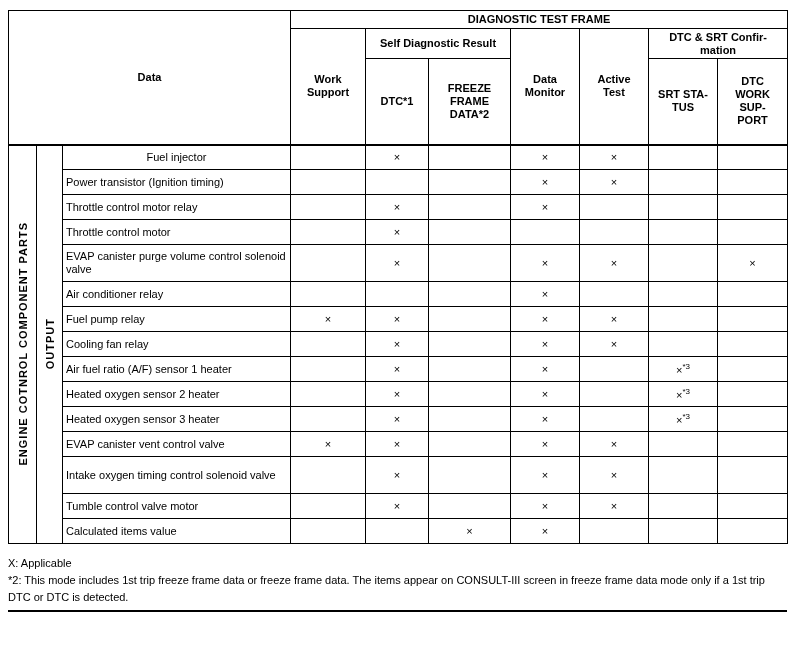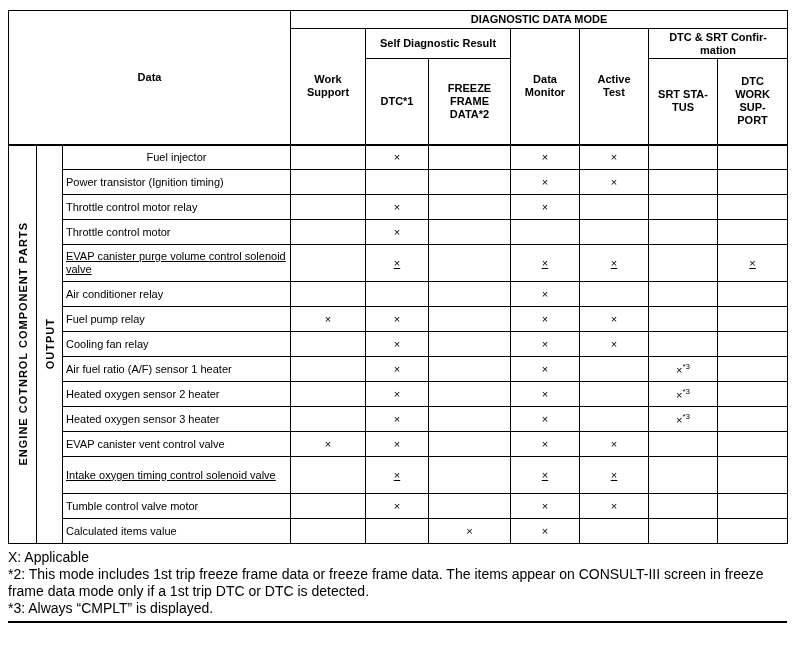--- a/index.html
+++ b/index.html
@@ -31,21 +31,21 @@
     font-weight: bold;
     text-align: center;
     vertical-align: middle;
     white-space: pre-line;
     line-height: 13px;
   }
   thead tr.hr1 { height: 18px; }
   thead tr.hr2 { height: 30px; }
   thead tr.hr3 { height: 86px; }
   tbody tr.rs { height: 25px; }
-  tbody tr.rd { height: 37px; text-decoration: underline; }
+  tbody tr.rd { height: 37px; }
   tbody tr:first-child td { border-top: 2px solid #000; text-align: center; }
   td.item {
     text-align: left;
     vertical-align: middle;
     padding-left: 6px;
     line-height: 13px;
   }
   td.mk {
     text-align: center;
     vertical-align: middle;
@@ -59,23 +59,23 @@
   .vtext {
     display: inline-block;
     writing-mode: vertical-rl;
     transform: rotate(180deg);
     font-weight: bold;
     font-size: 11px;
     letter-spacing: 1px;
     white-space: nowrap;
   }
   .notes {
-    margin-top: 5px;
-    width: 779px;
-    font-size: 14px;
+    margin-top: 11px;
+    width: 779px;
+    font-size: 11px;
     line-height: 17px;
   }
   .bottom-rule {
     margin-top: 4px;
     width: 779px;
     height: 2px;
     background: #000;
   }
 </style>
 </head>
@@ -92,21 +92,21 @@
         <col style="width:63px">
         <col style="width:82px">
       <col style="width:69px">
         <col style="width:69px">
         <col style="width:69px">
         <col style="width:70px">
     </colgroup>
     <thead>
       <tr class="hr1">
         <th colspan="3" rowspan="3">Data</th>
-        <th colspan="7">DIAGNOSTIC DATA MODE</th>
+        <th colspan="7">DIAGNOSTIC TEST FRAME</th>
       </tr>
       <tr class="hr2">
         <th rowspan="2">Work
 Support</th>
         <th colspan="2">Self Diagnostic Result</th>
         <th rowspan="2">Data
 Monitor</th>
         <th rowspan="2">Active
 Test</th>
         <th colspan="2">DTC &amp; SRT Confir-
@@ -277,18 +277,17 @@
         <td class="mk"></td>
         <td class="mk"><span></span><sup></sup></td>
         <td class="mk"></td>
       </tr>
     </tbody>
   </table>
 
   <div class="notes">
     <div class="note">X: Applicable</div>
     <div class="note">*2: This mode includes 1st trip freeze frame data or freeze frame data. The items appear on CONSULT-III screen in freeze frame data mode only if a 1st trip DTC or DTC is detected.</div>
-    <div class="note">*3: Always “CMPLT” is displayed.</div>
   </div>
 
   <div class="bottom-rule"></div>
 
 </div>
 
 </body></html>

